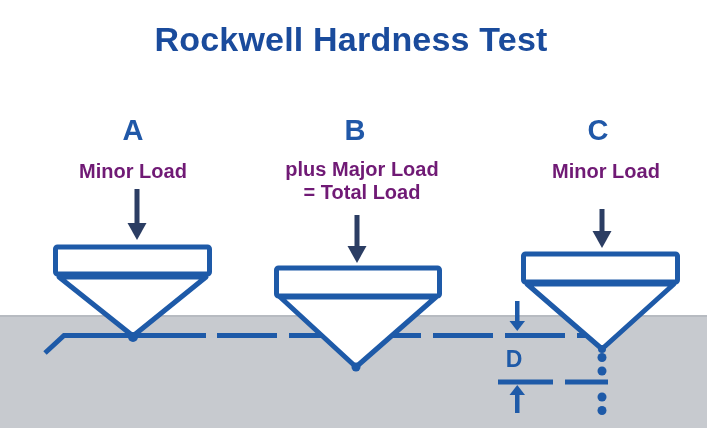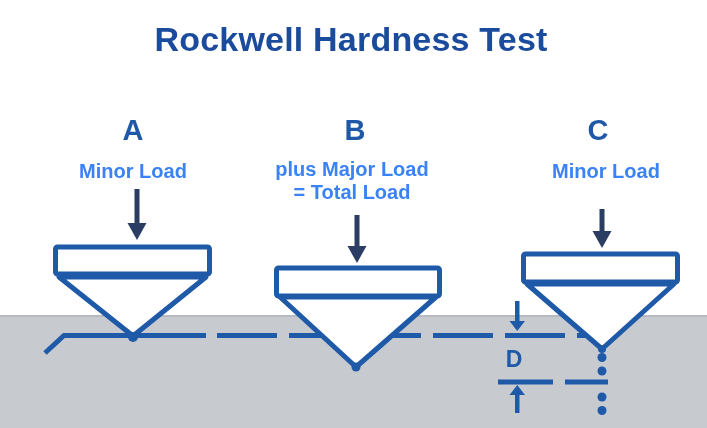--- a/index.html
+++ b/index.html
@@ -11,21 +11,21 @@
     overflow: hidden;
     font-family: "Liberation Sans", sans-serif;
   }
   #linework {
     position: absolute;
     left: 0; top: 0;
   }
   .txt {
     position: absolute;
     text-align: center;
-    color: #3b82f6;
+    color: #701a75;
     font-weight: bold;
     line-height: 1.15;
   }
   .title {
     left: 0;
     top: 20px;
     width: 702px;
     font-size: 34px;
     color: #1a4b9c;
     letter-spacing: 0.2px;
@@ -39,21 +39,21 @@
   .load-label {
     top: 160px;
     width: 220px;
     font-size: 20px;
     white-space: pre-line;
   }
   #letter-a   { left: 73px; }
   #letter-b   { left: 295px; }
   #letter-c   { left: 538px; }
   #load-a     { left: 23px; }
-  #load-b     { left: 242px; top: 158px; }
+  #load-b     { left: 252px; top: 158px; }
   #load-c     { left: 496px; }
   .zero-ref-label {
     left: 7px;
     top: 357px;
     width: 220px;
     text-align: left;
     font-size: 20px;
     color: #2e64ad;
   }
   .depth-label {

